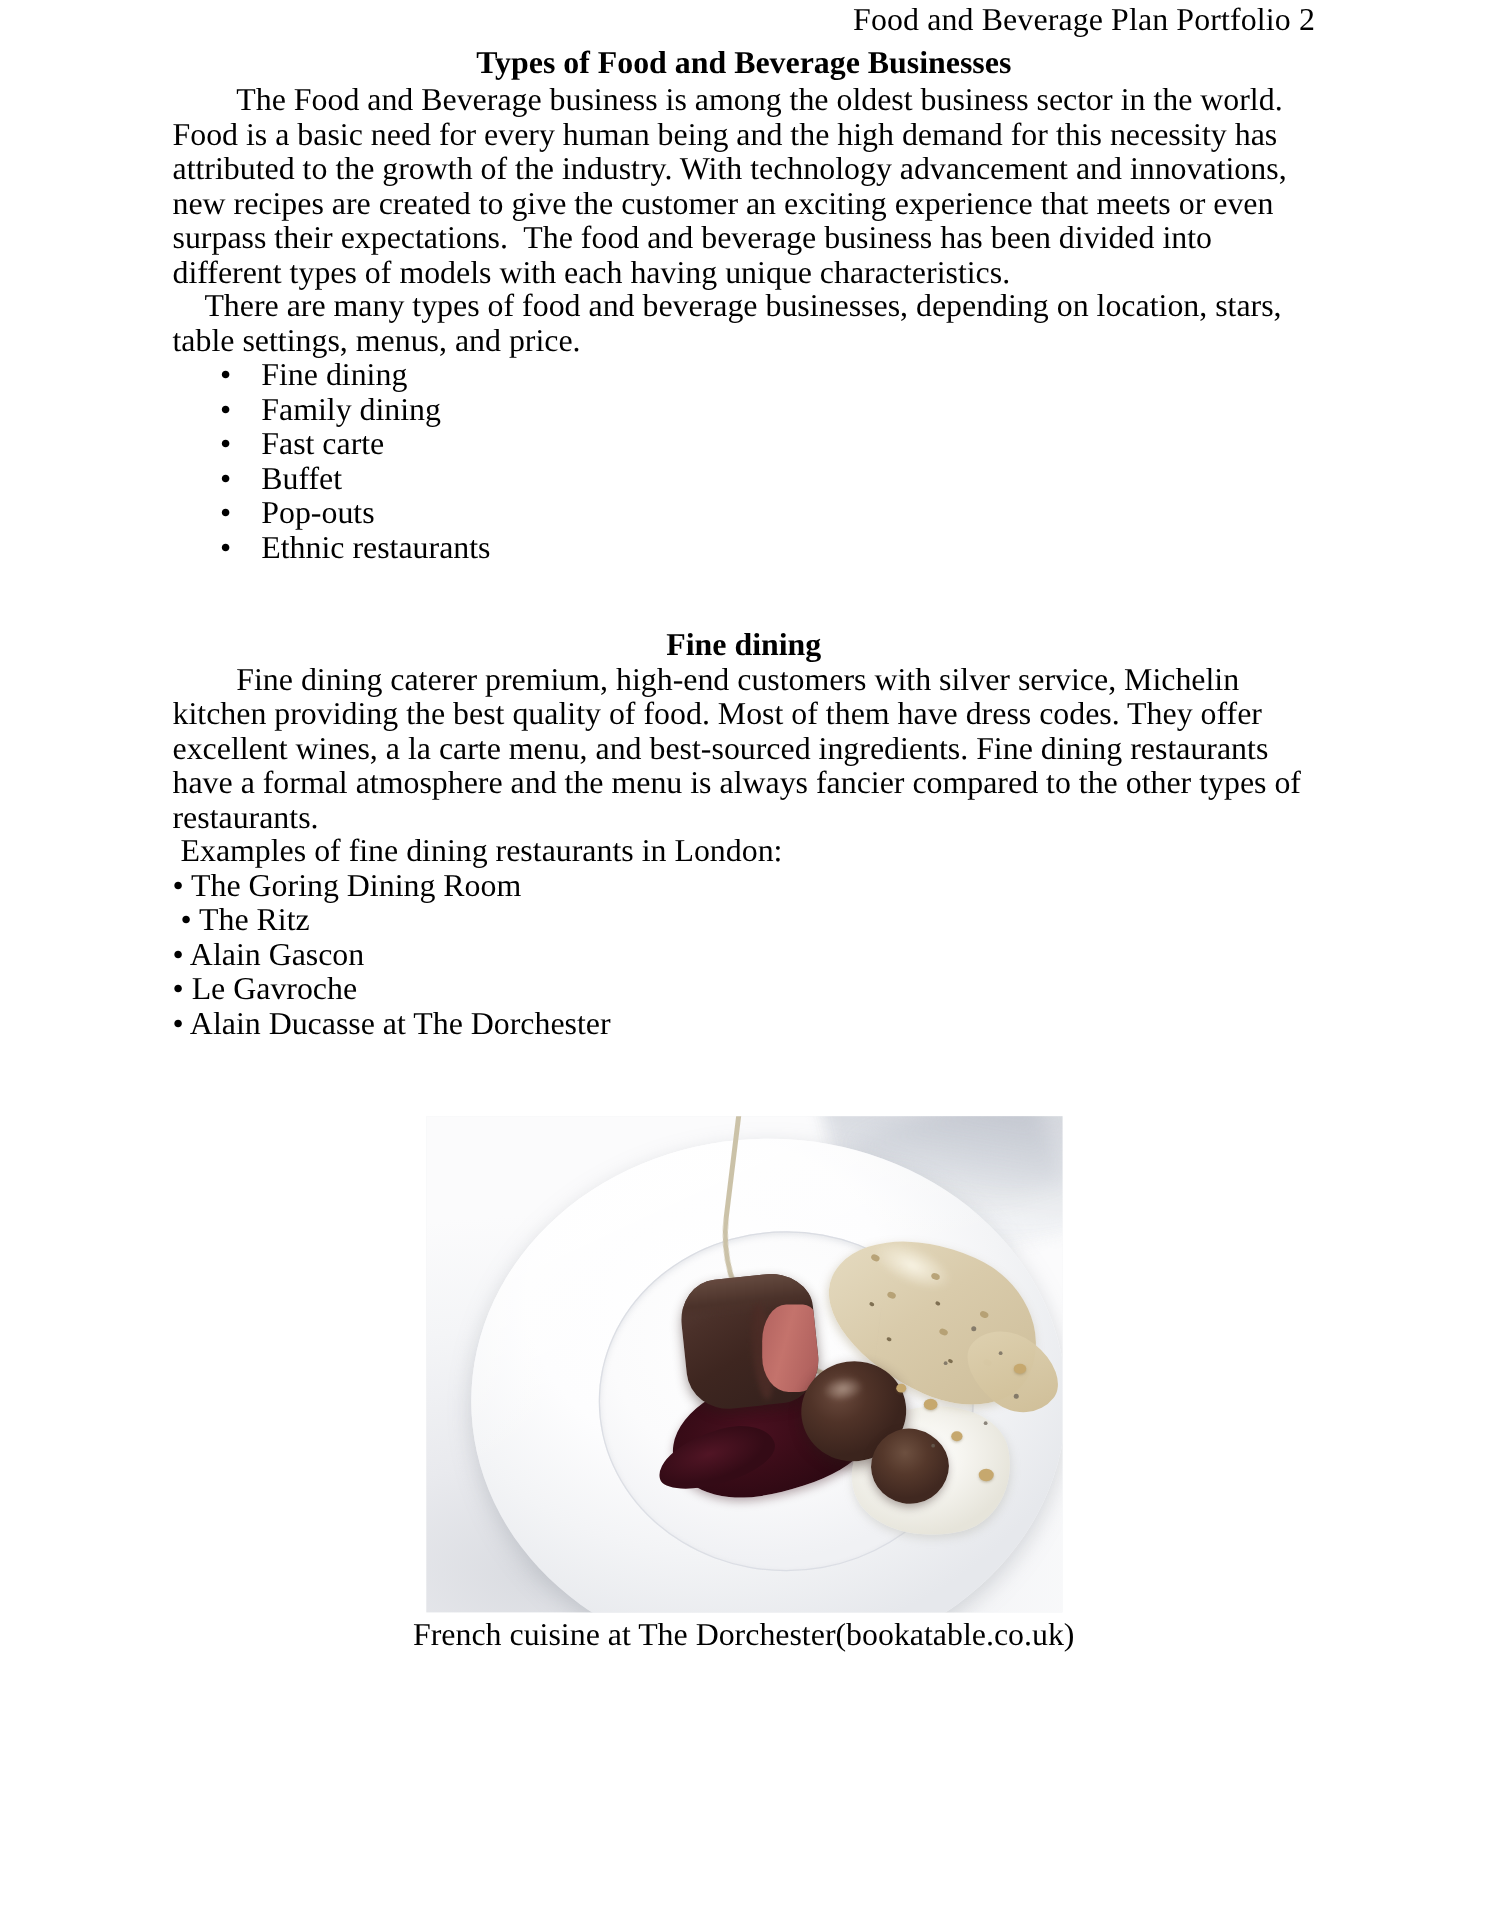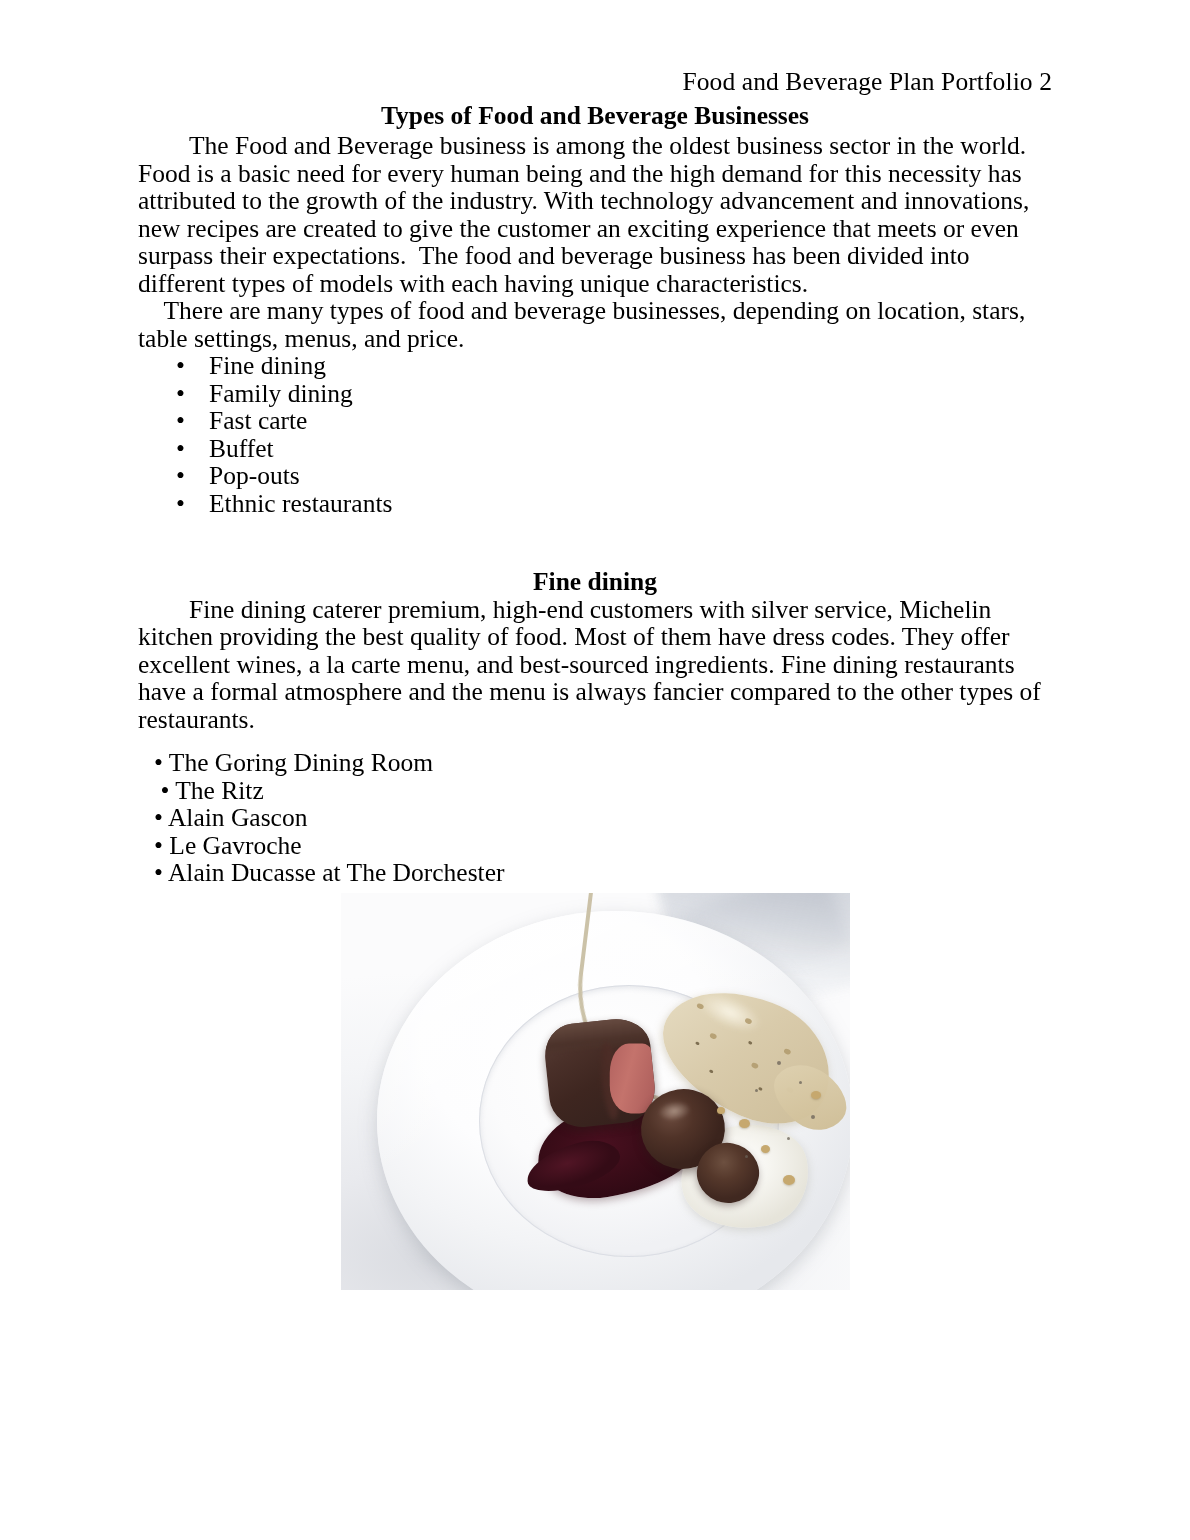--- a/index.html
+++ b/index.html
@@ -23,21 +23,20 @@
   .content {
     position: absolute;
     left: 138px;
     top: 0;
     width: 914px;
   }
   .running-head {
     text-align: right;
     font-size: 25.5px;
     line-height: 1.25;
-    padding-top: 66px;
     letter-spacing: 0.1px;
   }
   .doc-title {
     text-align: center;
     font-weight: bold;
     font-size: 25.5px;
     line-height: 1.3;
     margin-top: 48px;
   }
   .doc-subtitle {
@@ -71,21 +70,21 @@
     top: 0;
   }
   .section-heading {
     text-align: center;
     font-weight: bold;
     font-size: 25.5px;
     line-height: 27.5px;
     margin-top: 51px;
   }
   .dash-list {
-    margin: 16px;
+    margin: 0;
     padding: 0;
     list-style: none;
   }
   .dash-list li {
     font-size: 25.5px;
     line-height: 27.5px;
     white-space: pre;
   }
   .figure {
     position: absolute;
@@ -413,20 +412,21 @@
       <li>
         <span class="bullet-mark">•</span>
         <span>Ethnic restaurants</span>
       </li>
     </ul>
 
     <div class="section-heading">Fine dining</div>
 
     <p class="body-para">        Fine dining caterer premium, high-end customers with silver service, Michelin kitchen providing the best quality of food. Most of them have dress codes. They offer excellent wines, a la carte menu, and best-sourced ingredients. Fine dining restaurants have a formal atmosphere and the menu is always fancier compared to the other types of restaurants.</p>
 
+    <p class="body-para"> Examples of fine dining restaurants in London:</p>
 
     <ul class="dash-list">
       <li>• The Goring Dining Room</li>
       <li> • The Ritz</li>
       <li>• Alain Gascon</li>
       <li>• Le Gavroche</li>
       <li>• Alain Ducasse at The Dorchester</li>
     </ul>
 
   </div>
@@ -488,14 +488,15 @@
       <div class="pepper-dot" style="left:436px; top:168px; width:4px; height:4px;"></div>
       <div class="pepper-dot" style="left:458px; top:188px; width:3px; height:3px;"></div>
       <div class="pepper-dot" style="left:414px; top:196px; width:3px; height:3px;"></div>
       <div class="pepper-dot" style="left:470px; top:222px; width:4px; height:4px;"></div>
       <div class="pepper-dot" style="left:404px; top:262px; width:3px; height:3px;"></div>
       <div class="pepper-dot" style="left:446px; top:244px; width:3px; height:3px;"></div>
 
     </div>
   </div>
 
+  <div class="caption">French cuisine at The Dorchester(bookatable.co.uk)</div>
 
 </div>
 
 </body></html>

